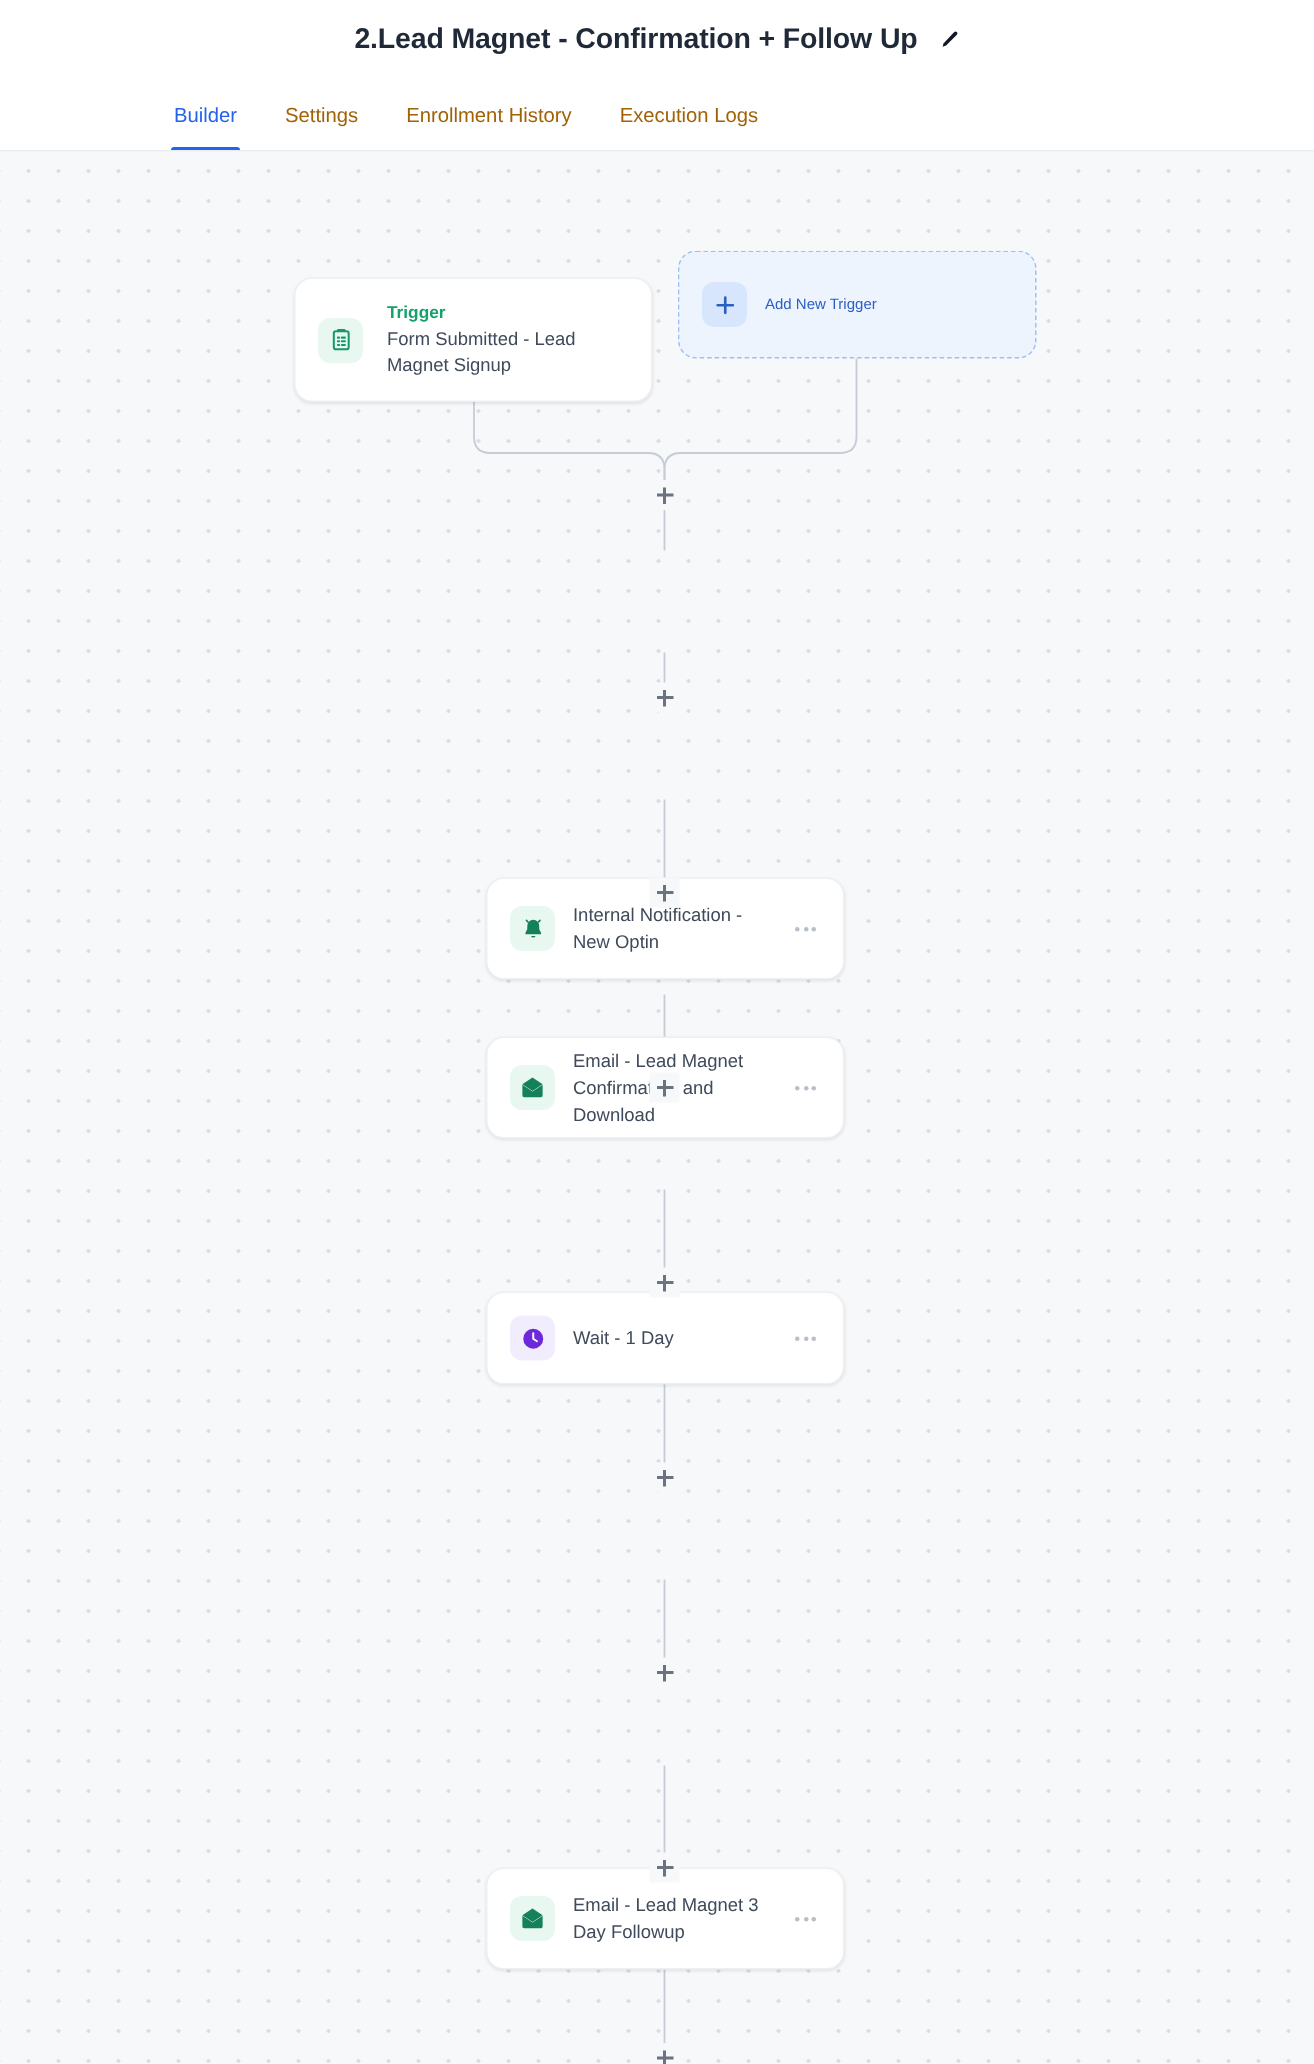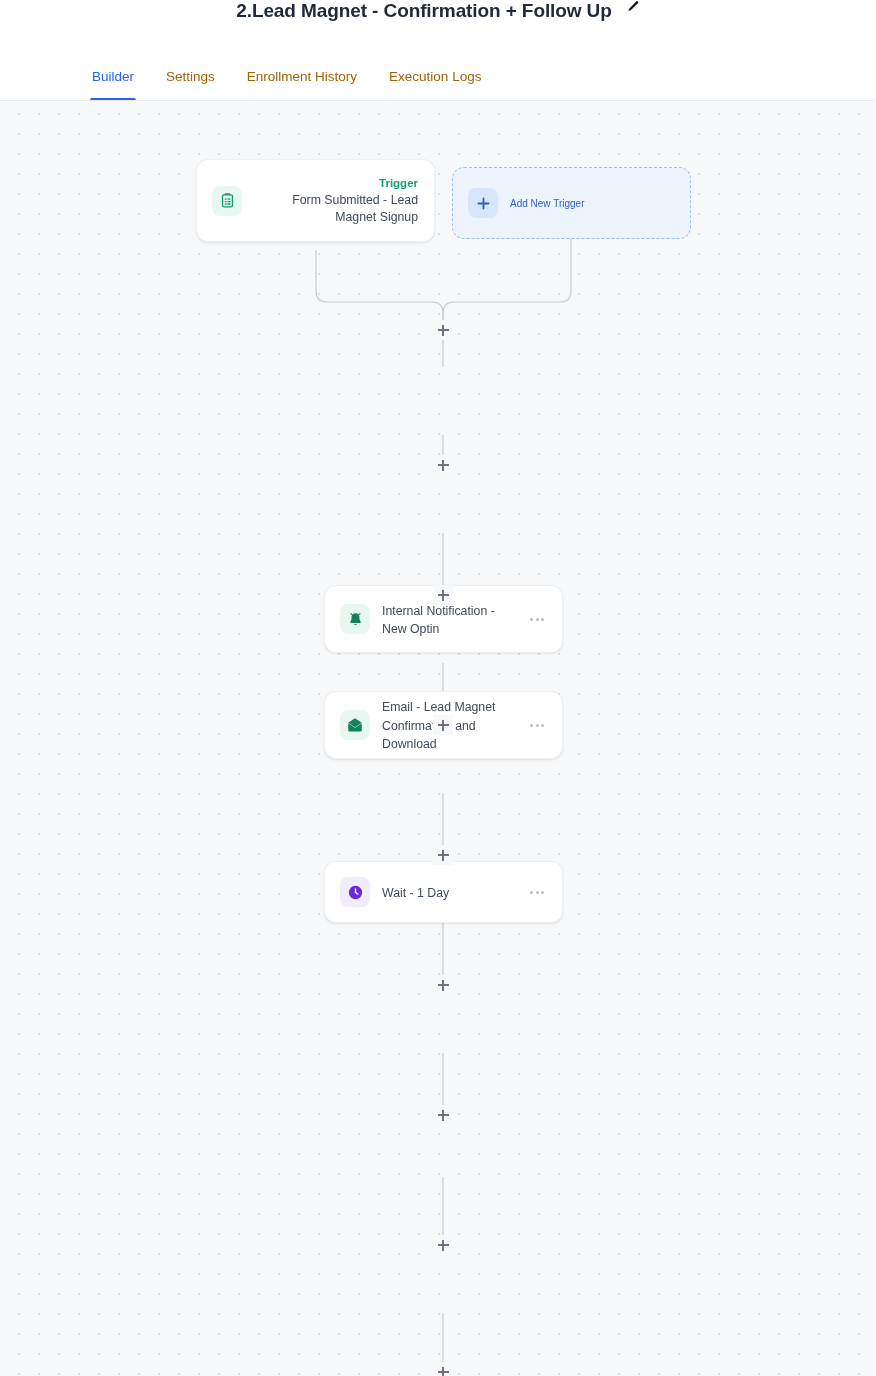--- a/index.html
+++ b/index.html
@@ -11,21 +11,21 @@
     font-family: "Liberation Sans", sans-serif;
     background: #ffffff;
     position: relative;
   }
 
   
   .topbar {
     height: 53px;
     background: #ffffff;
     display: flex;
-    align-items: flex-start;
+    align-items: center;
     justify-content: center;
     position: relative;
     z-index: 5;
   }
   .topbar-title {
     font-size: 19px;
     font-weight: 600;
     color: #1f2937;
     letter-spacing: -0.1px;
   }
@@ -36,21 +36,21 @@
     cursor: pointer;
   }
 
   
   .tabbar {
     height: 48px;
     background: #ffffff;
     border-bottom: 1px solid #e9ecef;
     display: flex;
     align-items: stretch;
-    padding-left: 92px;
+    padding-left: 116px;
     gap: 0;
     position: relative;
     z-index: 5;
   }
   .tab {
     display: flex;
     align-items: center;
     font-size: 13.5px;
     color: #a16207;
     padding: 0 0 0 0;
@@ -134,24 +134,23 @@
     margin-left: 8px;
     cursor: pointer;
   }
   .dots-menu i {
     width: 3px; height: 3px; border-radius: 50%;
     background: #b8bfc9; display: block;
   }
 
   
   .trigger-card {
-    left: 196px; top: 58px; width: 239px; height: 83px;
+    left: 196px; top: 84px; width: 239px; height: 83px;
     padding: 0 16px 0 15px;
-    gap: 28px;
-    text-align: right;
+    gap: 16px;
   }
   .trigger-card .icon-box { align-self: center; }
 
   
   .add-trigger {
     position: absolute;
     left: 452px; top: 66px; width: 239px; height: 72px;
     background: #eef4fe;
     border: 1.4px dashed #9cc0f5;
     border-radius: 12px;
@@ -319,20 +318,36 @@
       </span>
       <span class="dots-menu">
           <i></i>
           <i></i>
           <i></i>
         </span>
     </div>
 
 
 
+    <div class="node step h2" style="top:1144px">
+      <span class="icon-box icon-green">
+        <svg width="18" height="18" viewBox="0 0 24 24" fill="#15815b">
+          <path d="M3 9.6V19a1.6 1.6 0 0 0 1.6 1.6h14.8A1.6 1.6 0 0 0 21 19V9.6l-9 6z"></path>
+          <path d="M12 3 3 9l9 6 9-6z"></path>
+        </svg>
+      </span>
+      <span class="node-text">
+        <span class="node-label">Email - Lead Magnet 3 Day Followup</span>
+      </span>
+      <span class="dots-menu">
+          <i></i>
+          <i></i>
+          <i></i>
+        </span>
+    </div>
 
     <div class="plus-marker" style="left:443px; top:229px"></div>
     <div class="plus-marker" style="left:443px; top:364px"></div>
     <div class="plus-marker" style="left:443px; top:494px"></div>
     <div class="plus-marker" style="left:443px; top:624px"></div>
     <div class="plus-marker" style="left:443px; top:754px"></div>
     <div class="plus-marker" style="left:443px; top:884px"></div>
     <div class="plus-marker" style="left:443px; top:1014px"></div>
     <div class="plus-marker" style="left:443px; top:1144px"></div>
     <div class="plus-marker" style="left:443px; top:1271px"></div>

